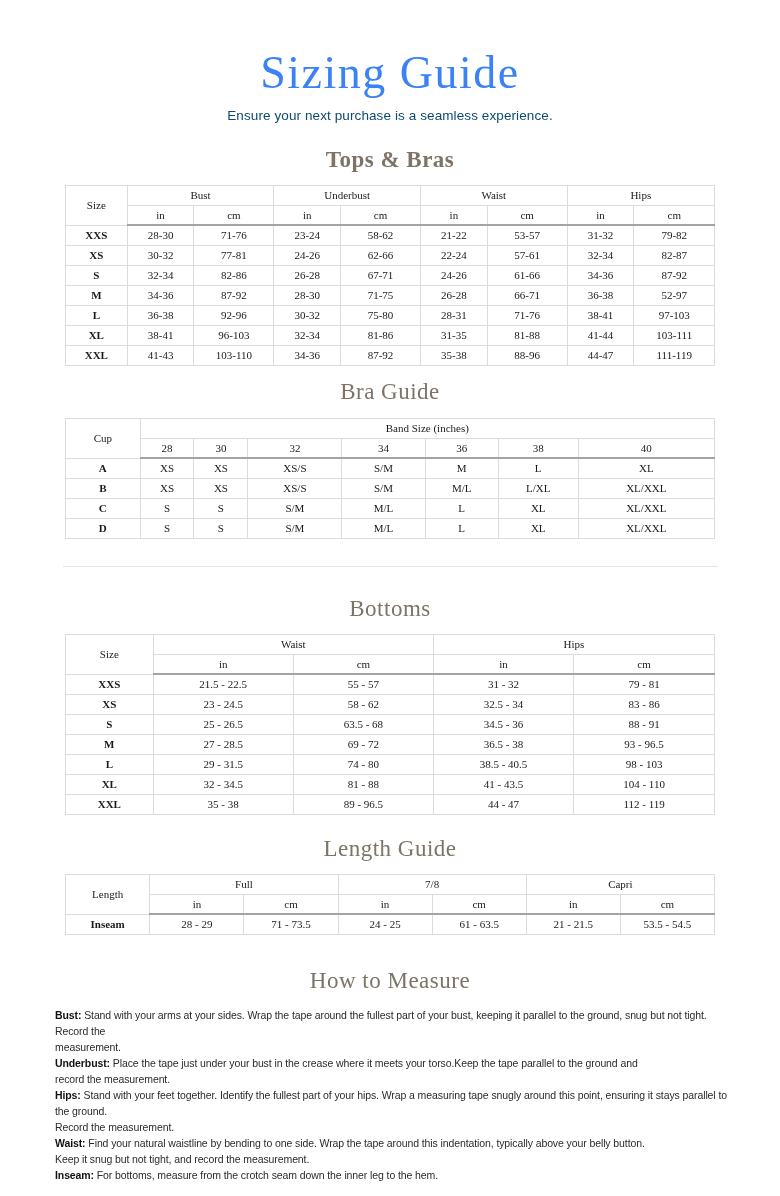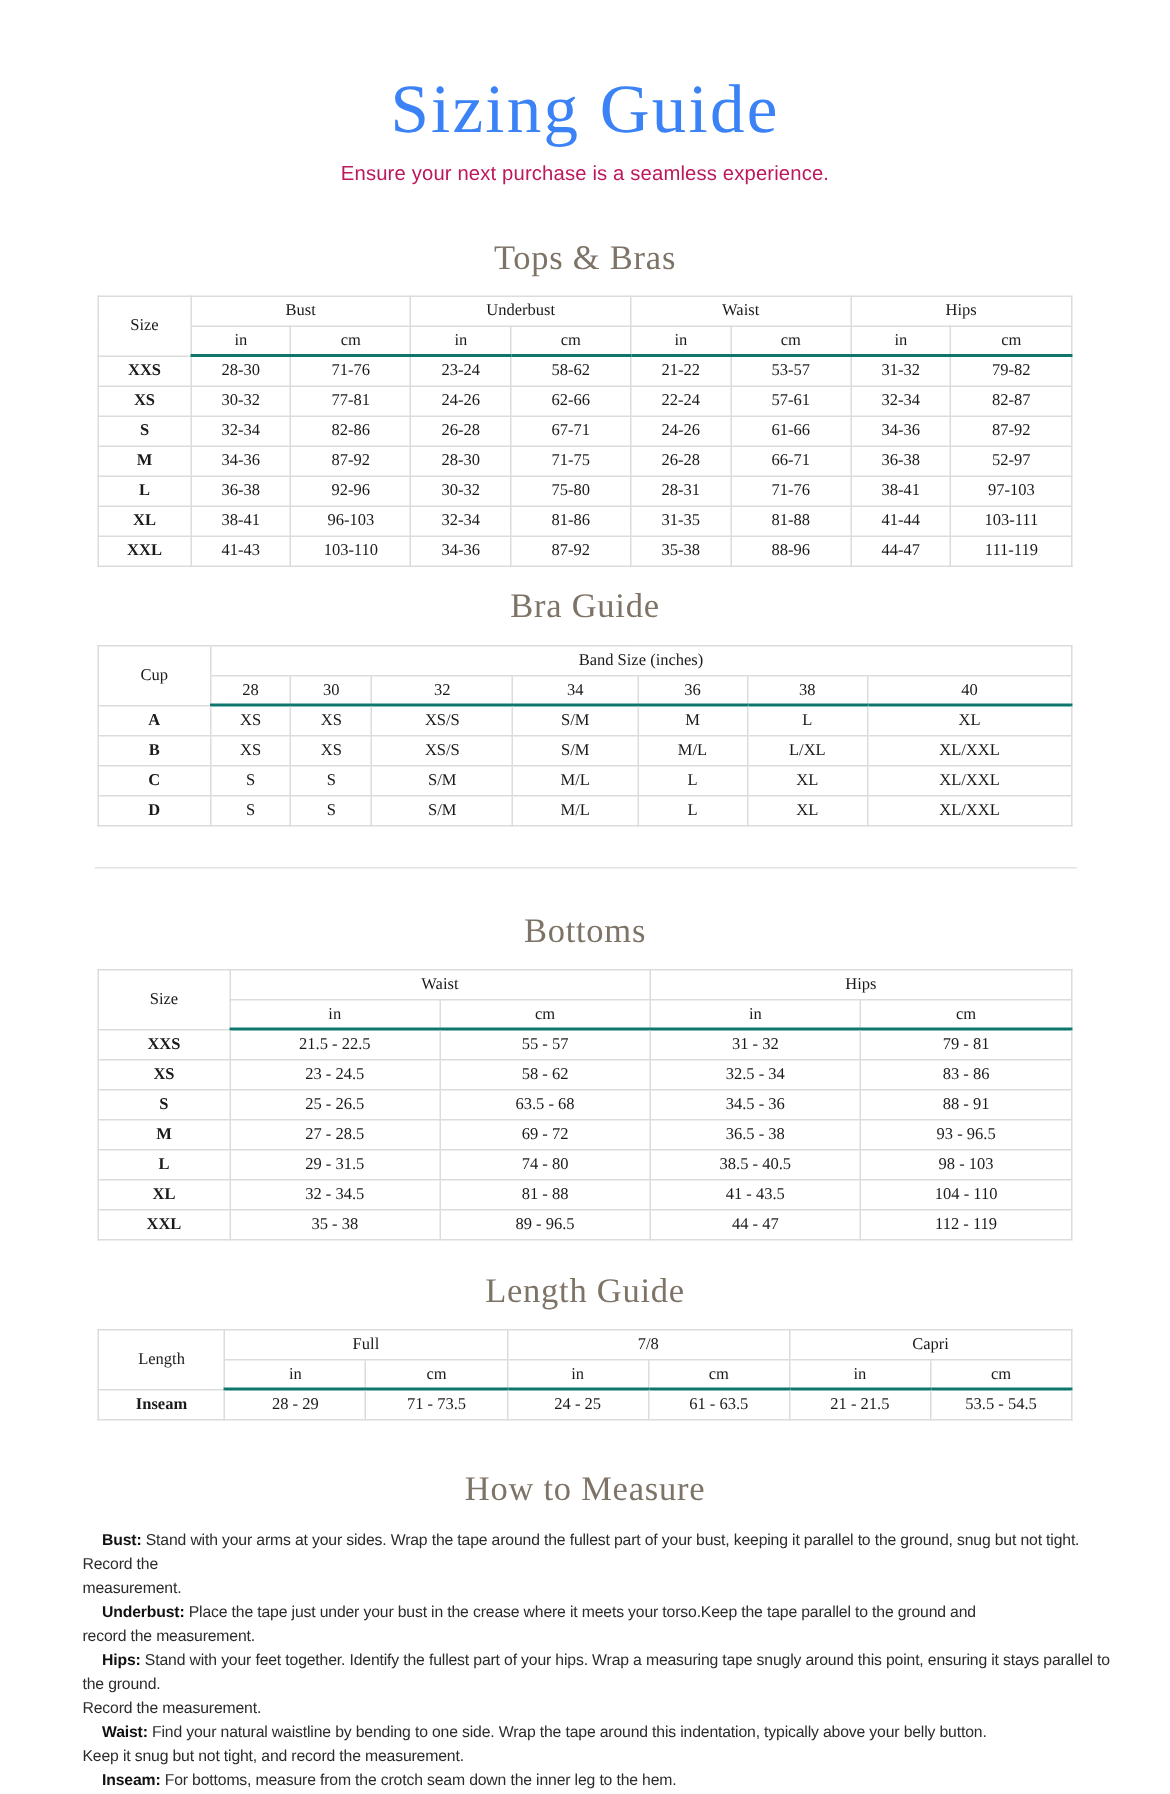--- a/index.html
+++ b/index.html
@@ -19,34 +19,34 @@
     font-weight: 400;
     font-size: 46px;
     letter-spacing: 1.5px;
     color: #3b82f6;
     text-align: center;
     line-height: 1.1;
   }
   .page-subtitle {
     text-align: center;
     font-size: 13.5px;
-    color: #be185d;
+    color: #0c4a6e;
     letter-spacing: 0.1px;
     margin-top: 9px;
   }
 
   .section-title {
     font-family: "Liberation Serif", serif;
     font-weight: 400;
     font-size: 23px;
     letter-spacing: 0.5px;
     color: #7d7366;
     text-align: center;
   }
-  .mt-tops    { margin-top: 36px; margin-bottom: 12px; }
+  .mt-tops    { margin-top: 24px; margin-bottom: 12px; font-weight: bold; }
   .mt-bra     { margin-top: 13px; margin-bottom: 13px; }
   .mt-bottoms { margin-top: 29px; margin-bottom: 12px; }
   .mt-length  { margin-top: 21px; margin-bottom: 12px; }
   .mt-measure { margin-top: 33px; margin-bottom: 13px; }
 
   table.size-table {
     width: 650px;
     margin: 0 auto;
     border-collapse: collapse;
     table-layout: fixed;
@@ -55,41 +55,41 @@
     color: #1a1a1a;
     text-align: center;
   }
   table.size-table th, table.size-table td {
     border: 1px solid #dcdcdc;
     padding: 3px 4px;
     height: 20px;
     vertical-align: middle;
   }
   table.size-table thead th { font-weight: normal; font-size: 11px; }
-  table.size-table thead tr.units-row th { border-bottom: 2px solid #0f766e; }
+  table.size-table thead tr.units-row th { border-bottom: 2px solid #a3a3a3; }
   table.size-table tbody td.row-label { font-weight: bold; }
   table.size-table { border-bottom: 1px solid #c2c2c2; }
 
   .section-divider {
     border: none;
     border-top: 1px solid #e4e4e4;
     width: 655px;
     margin: 27px auto 0 auto;
   }
 
   .measure-block {
     width: 700px;
     margin: 0 auto;
     padding-left: 15px;
     font-size: 10.5px;
     line-height: 16px;
     letter-spacing: -0.1px;
     color: #2b2b2b;
   }
-  .measure-item b { color: #111; margin-left: 13px; }
+  .measure-item b { color: #111; }
 </style>
 </head>
 <body>
 
 <main class="page">
 
   <h1 class="page-title">Sizing Guide</h1>
   <p class="page-subtitle">Ensure your next purchase is a seamless experience.</p>
 
   <section>

